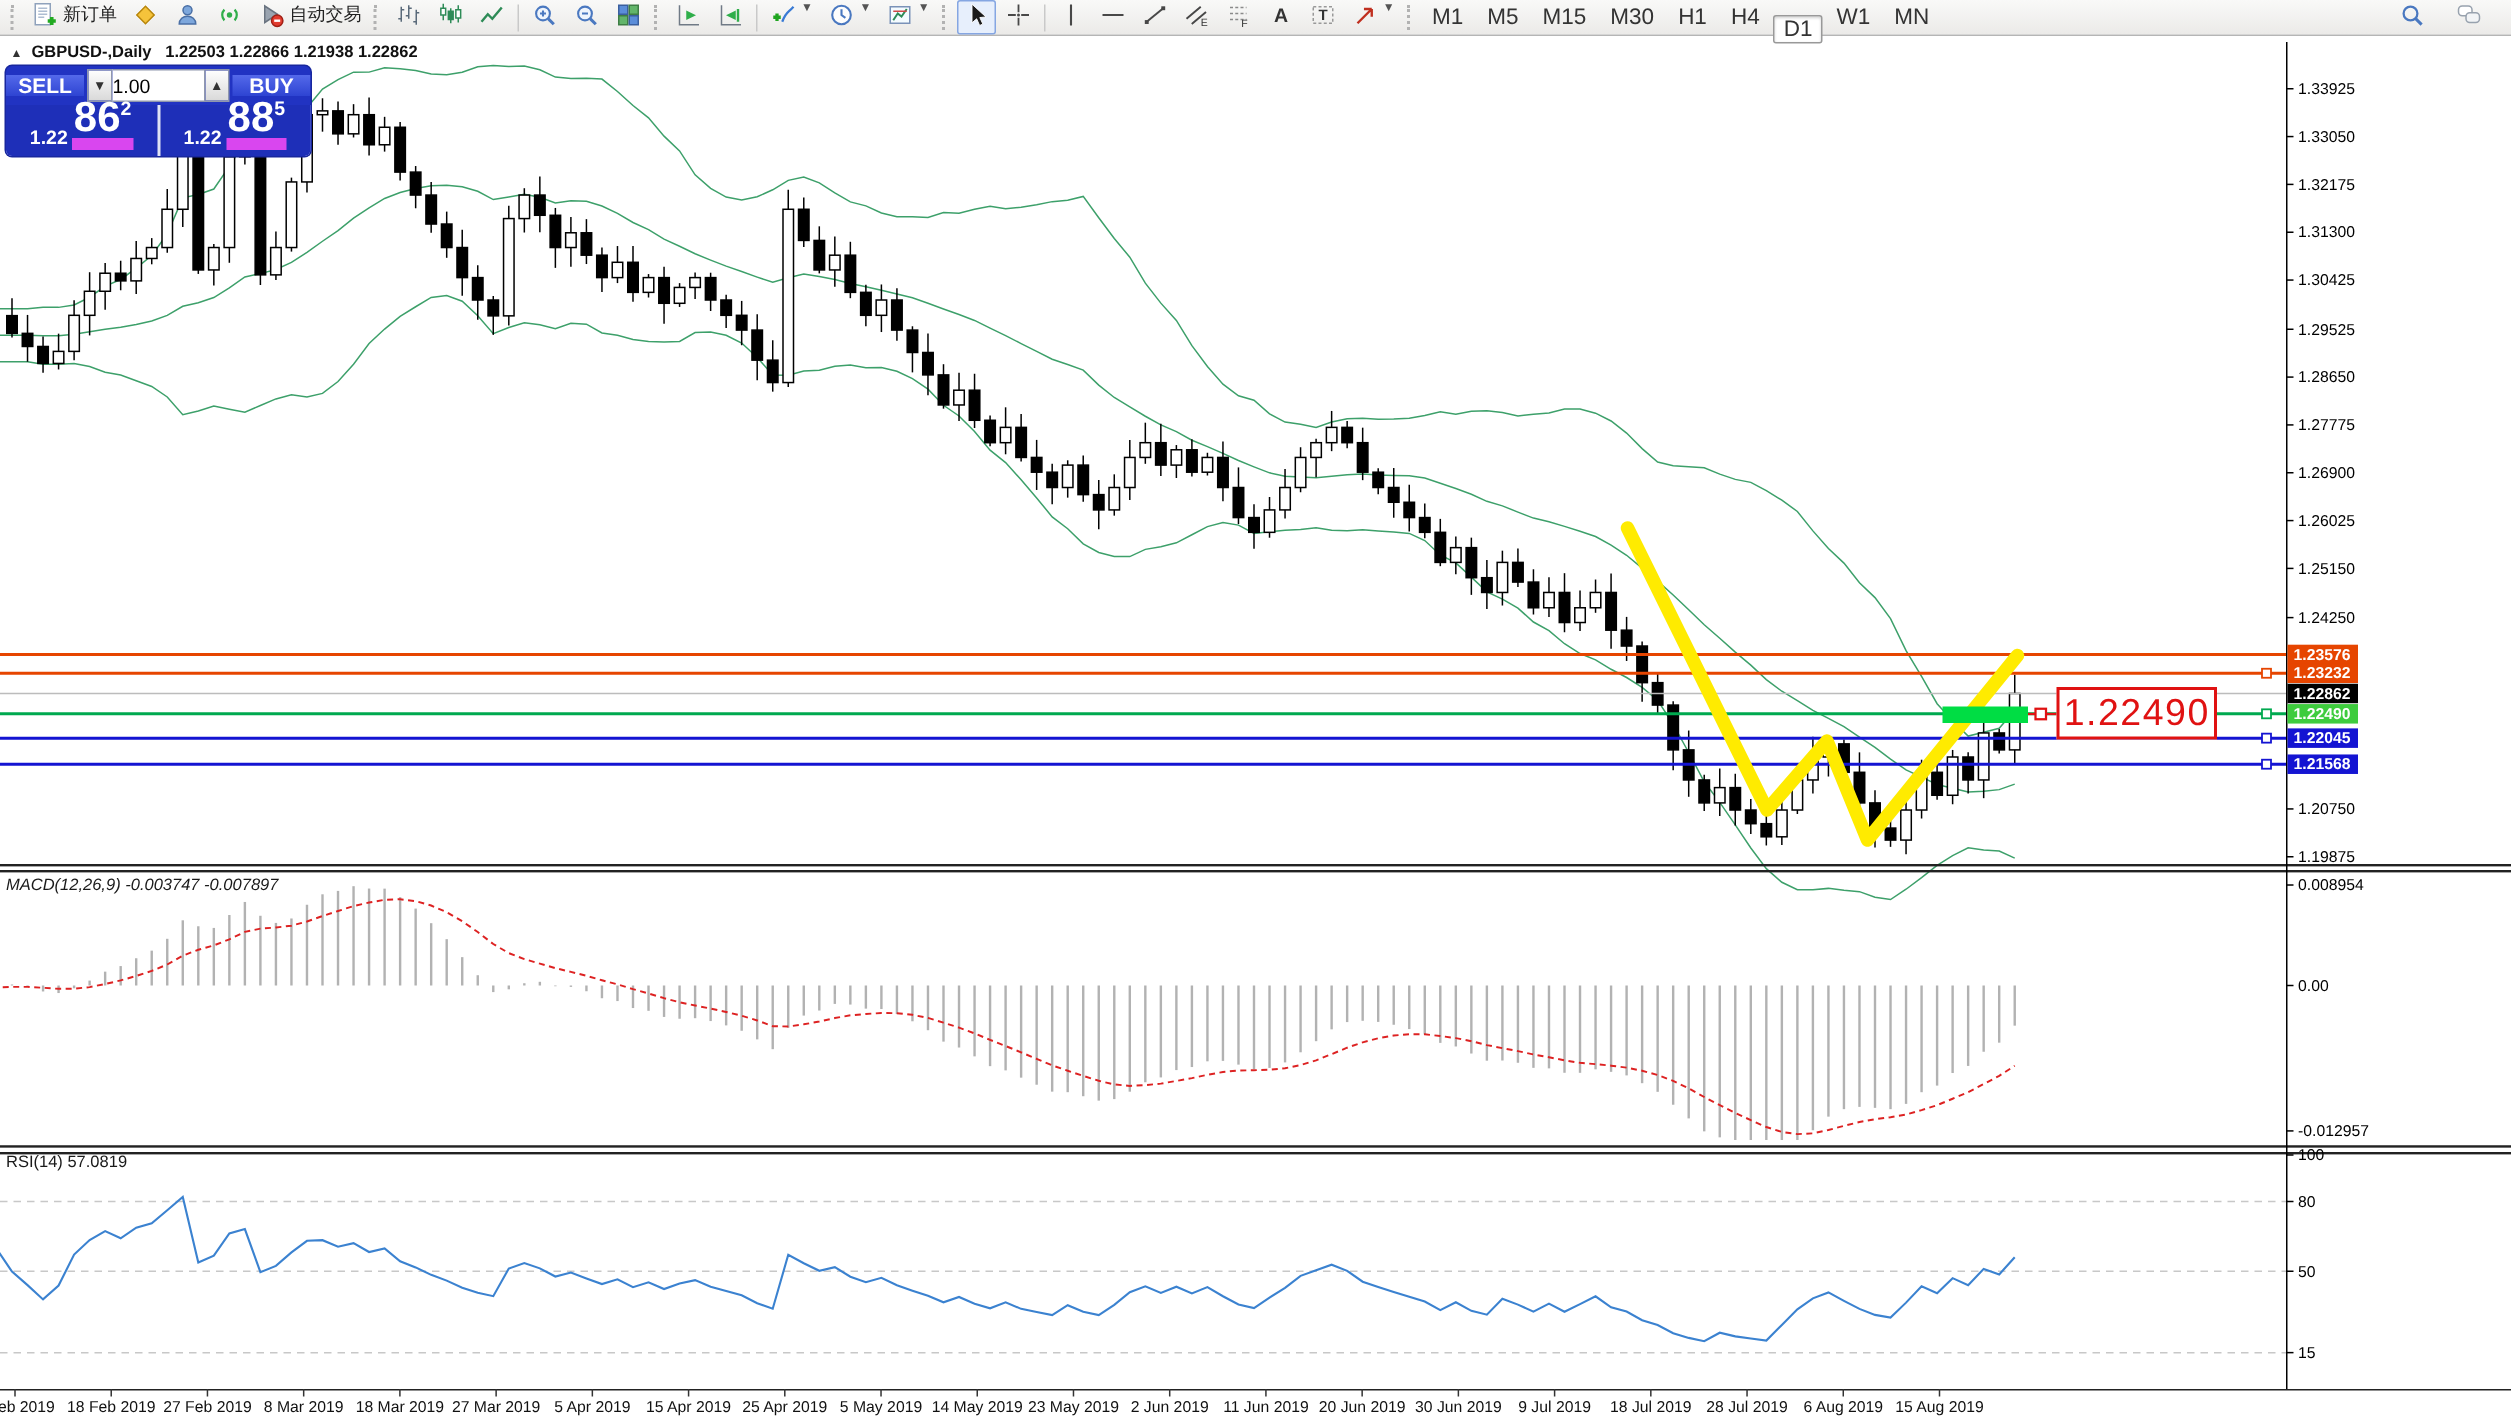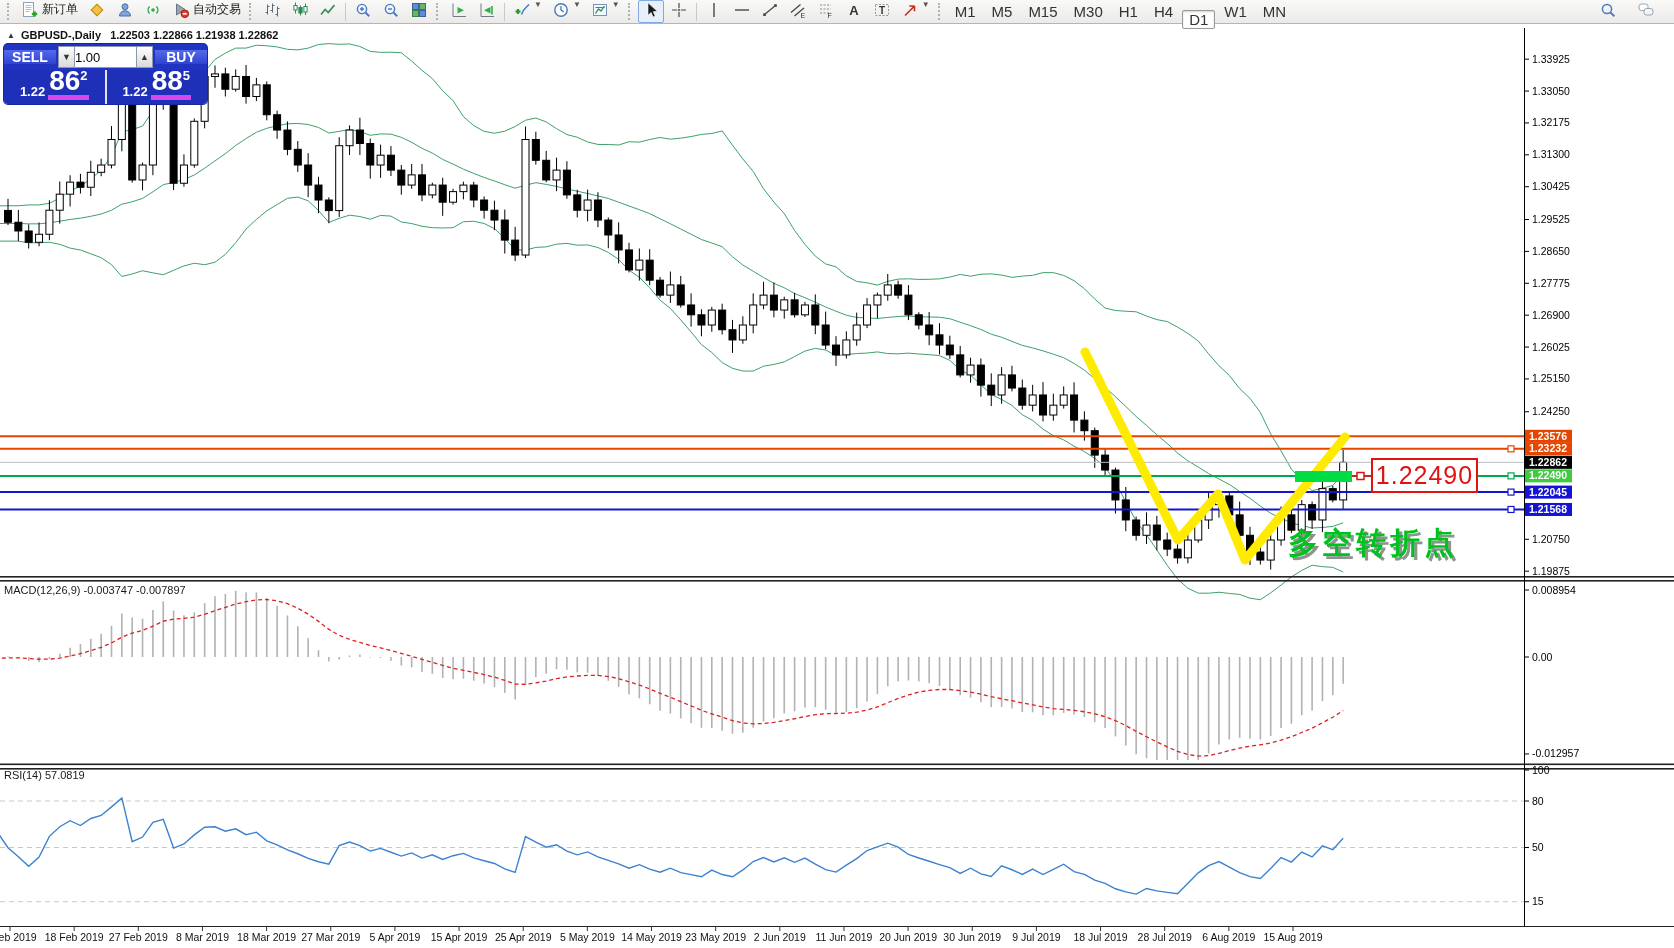--- a/index.html
+++ b/index.html
@@ -20,21 +20,21 @@
           border:1px solid transparent;border-radius:2px;}
   .tf-btn.selected{background:#fff;border-color:#999;box-shadow:inset 0 1px 2px rgba(0,0,0,.18);margin-top:15px;}
   .tb-right{margin-left:auto;display:flex;align-items:center;gap:10px;padding-right:10px;}
   
   #chart-svg{position:absolute;left:0;top:0;z-index:1;}
   svg text{font-family:"Liberation Sans",sans-serif;}
   .symbol-header{position:absolute;left:7px;top:29px;z-index:4;font-size:11px;font-weight:bold;
                  color:#111;white-space:pre;display:flex;align-items:center;gap:6px;}
   .symbol-header .tri{font-size:8px;color:#333;}
   .ind-label{position:absolute;z-index:4;font-size:11px;color:#1a1a1a;}
-  #macd-label{left:4px;top:584px;}
+  #macd-label{left:4px;top:584px;font-style:italic;}
   #rsi-label{left:4px;top:769px;}
   .price-callout{position:absolute;left:1371px;top:458px;width:103px;height:31px;z-index:5;
                  border:2px solid #e01212;background:#fff;color:#e01212;font-size:25px;
                  display:flex;align-items:center;justify-content:center;letter-spacing:1px;}
   .turning-point{position:absolute;left:1288px;top:523px;z-index:5;font-size:30px;font-weight:bold;
                  color:#00c21e;letter-spacing:4px;text-shadow:3px 3px 0 #8d938d;white-space:nowrap;}
   
   .trade-panel{position:absolute;left:4px;top:44px;width:203px;height:60px;z-index:6;
                border-radius:4px;background:#2133c2;box-shadow:0 0 0 1px #18279e;overflow:hidden;}
   .tp-header{display:flex;height:26px;align-items:center;}
@@ -43,21 +43,21 @@
   .tp-vol{flex:1;display:flex;align-items:center;height:24px;padding:0 2px;}
   .tp-spin{width:17px;height:22px;background:linear-gradient(#fefefe,#d9d9d9);border:1px solid #8f97ad;
            color:#333;font-size:9px;display:flex;align-items:center;justify-content:center;box-sizing:border-box;}
   .tp-vol input{flex:1;width:40px;height:22px;border:1px solid #8f97ad;border-left:none;border-right:none;
                 padding:0 10px 0 0;font-size:13px;color:#000;background:#fff;box-sizing:border-box;
                 font-family:"Liberation Sans",sans-serif;}
   .tp-body{display:flex;height:34px;gap:2px;background:#dfe3f5;text-align:center;}
   .tp-price{flex:1;display:flex;align-items:flex-end;justify-content:center;gap:3px;
             padding-bottom:4px;color:#fff;background:#1e2fb8;}
   .tp-small{font-size:13px;font-weight:bold;line-height:1;padding-bottom:2px;}
-  .tp-big{font-size:28px;font-weight:bold;line-height:.82;border-bottom:5px solid #d946ef;padding:0 1px 2px 1px;}
+  .tp-big{font-size:28px;font-weight:bold;line-height:.82;border-bottom:8px solid #d946ef;padding:0 1px 2px 1px;}
   .tp-big sup{font-size:13px;font-weight:bold;}
 </style>
 </head>
 <body>
 
 <div class="app">
 
   <div class="toolbar" id="toolbar">
       <div class="tb-grip"></div>
       <div class="tb-btn">
@@ -810,14 +810,13 @@
         <span class="tp-small">1.22</span>
         <span class="tp-big"><span>88</span><sup>5</sup></span>
       </div>
     </div>
   </div>
 
   <div class="ind-label" id="macd-label">MACD(12,26,9) -0.003747 -0.007897</div>
   <div class="ind-label" id="rsi-label">RSI(14) 57.0819</div>
 
   <div class="price-callout">1.22490</div>
-  <div class="turning-point">多空转折点</div>
 </div>
 
 </body></html>

